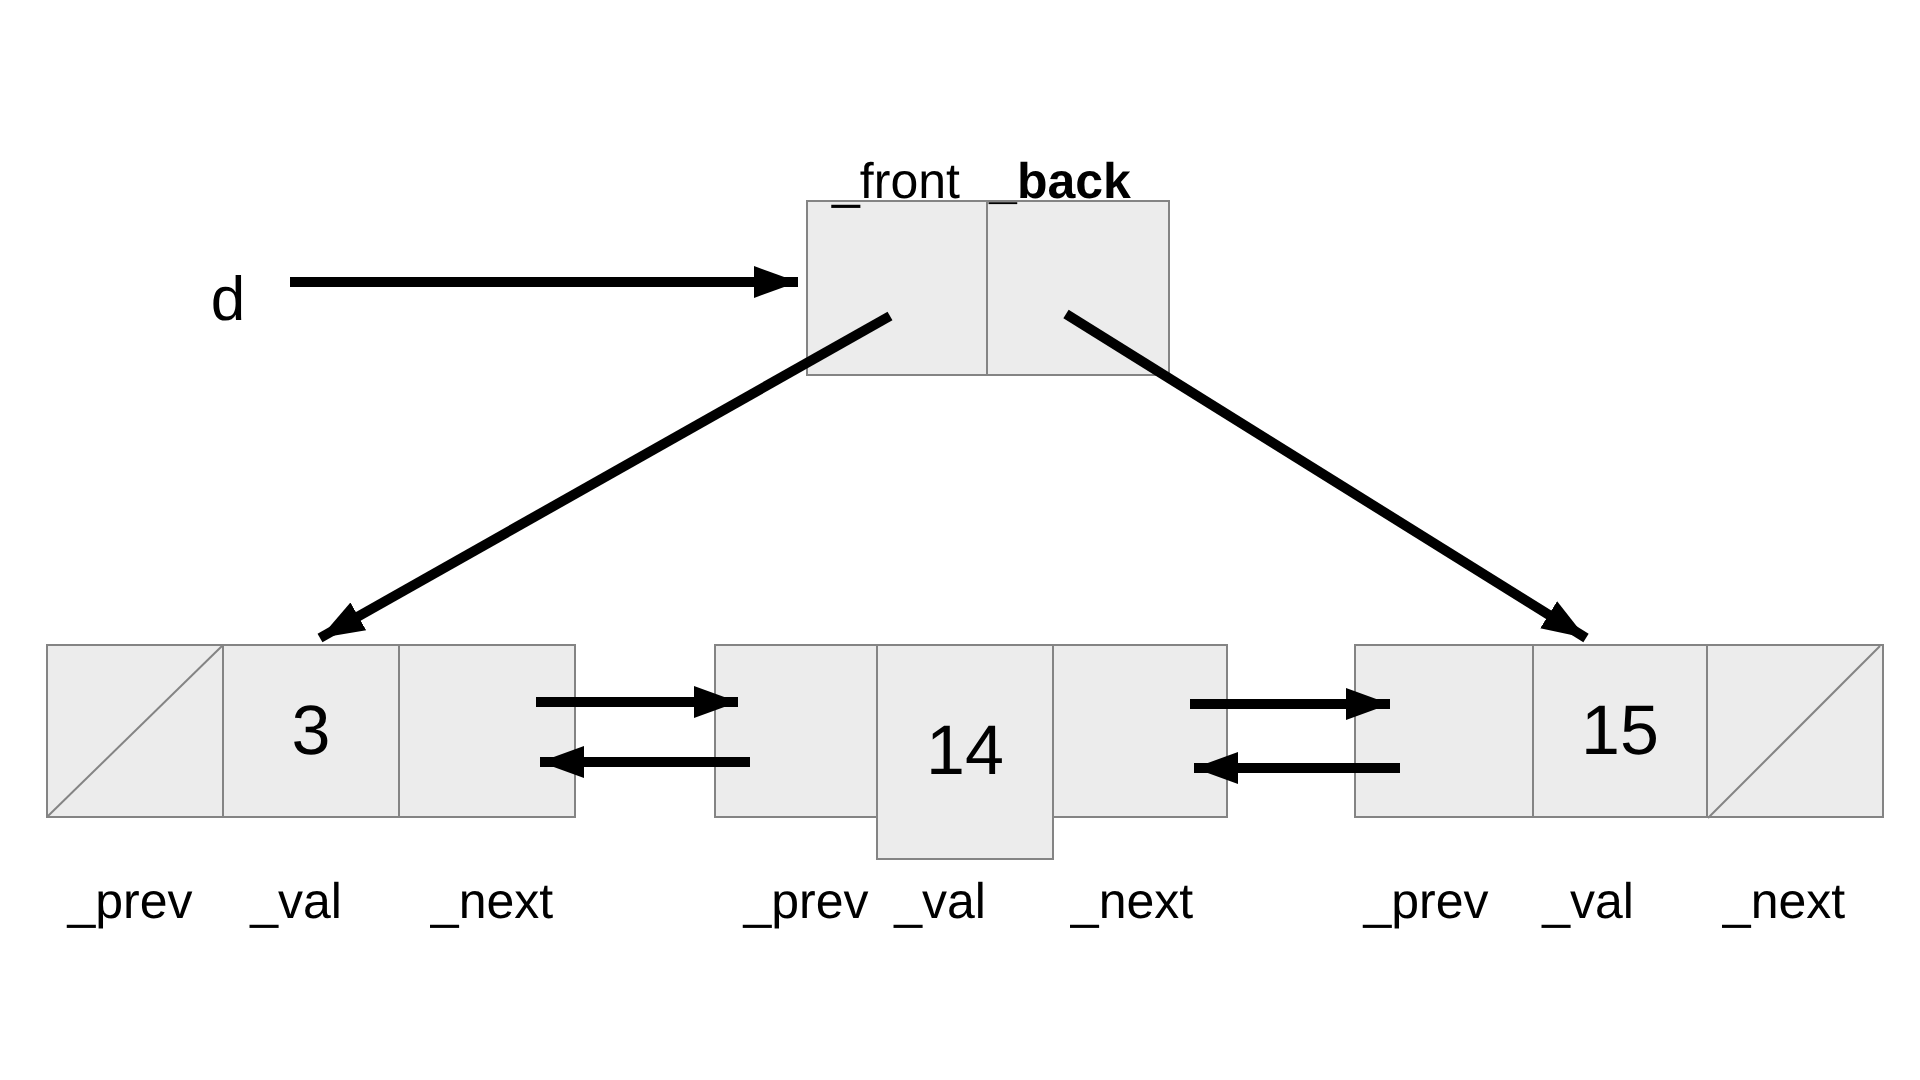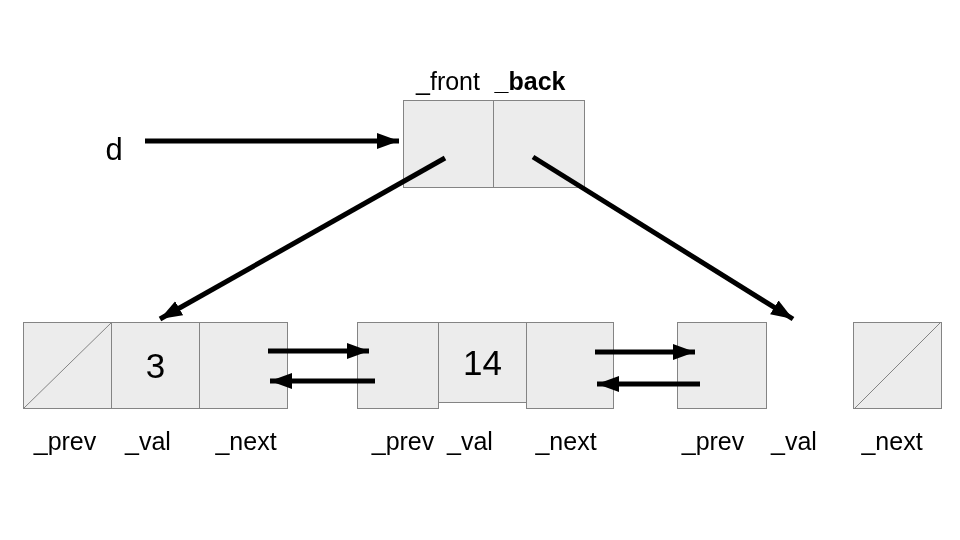--- a/index.html
+++ b/index.html
@@ -25,20 +25,21 @@
     justify-content: center;
     font-size: 35px;
   }
   .lbl {
     position: absolute;
     transform: translateX(-50%);
     font-size: 25px;
     white-space: nowrap;
     z-index: 3;
     line-height: 1.1;
+    margin-top: 10px;
   }
   .varlbl {
     position: absolute;
     transform: translateX(-50%);
     font-size: 31px;
     z-index: 3;
     line-height: 1.1;
   }
   svg.overlay {
     position: absolute; left: 0; top: 0;
@@ -61,27 +62,28 @@
   <span class="varlbl" style="left:114px; top:133px;">d</span>
 
   <div class="cell" style="left:23px;  top:322px; width:89px; height:87px;"></div>
   <div class="cell valcell" style="left:111px; top:322px; width:89px; height:87px;">3</div>
   <div class="cell" style="left:199px; top:322px; width:89px; height:87px;"></div>
   <span class="lbl" style="left:65px;  top:428px;">_prev</span>
   <span class="lbl" style="left:148px; top:428px;">_val</span>
   <span class="lbl" style="left:246px; top:428px;">_next</span>
 
   <div class="cell" style="left:357px; top:322px; width:82px; height:87px;"></div>
-  <div class="cell valcell" style="left:438px; top:322px; width:89px; height:81px;">14</div>
+  <div class="cell valcell" style="left:438px; top:322px; width:89px; height:108px;">14</div>
   <div class="cell" style="left:526px; top:322px; width:88px; height:87px;"></div>
   <span class="lbl" style="left:403px; top:428px;">_prev</span>
   <span class="lbl" style="left:470px; top:428px;">_val</span>
   <span class="lbl" style="left:566px; top:428px;">_next</span>
 
   <div class="cell" style="left:677px; top:322px; width:90px; height:87px;"></div>
+  <div class="cell valcell" style="left:766px; top:322px; width:88px; height:87px;">15</div>
   <div class="cell" style="left:853px; top:322px; width:89px; height:87px;"></div>
   <span class="lbl" style="left:713px; top:428px;">_prev</span>
   <span class="lbl" style="left:794px; top:428px;">_val</span>
   <span class="lbl" style="left:892px; top:428px;">_next</span>
 
   <svg class="overlay" width="960" height="540" viewBox="0 0 960 540">
     <defs>
       <marker id="ah" markerUnits="userSpaceOnUse" markerWidth="26" markerHeight="20" refX="22" refY="9" orient="auto">
         <path d="M0,1 L22,9 L0,17 z" fill="#000000"></path>
       </marker>

